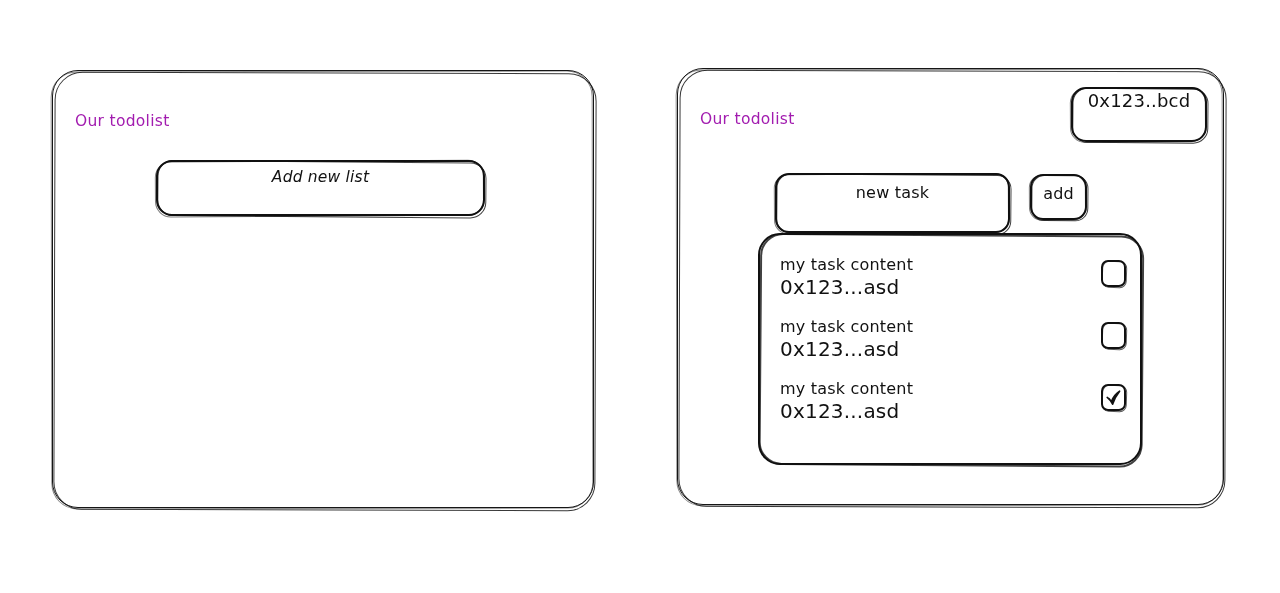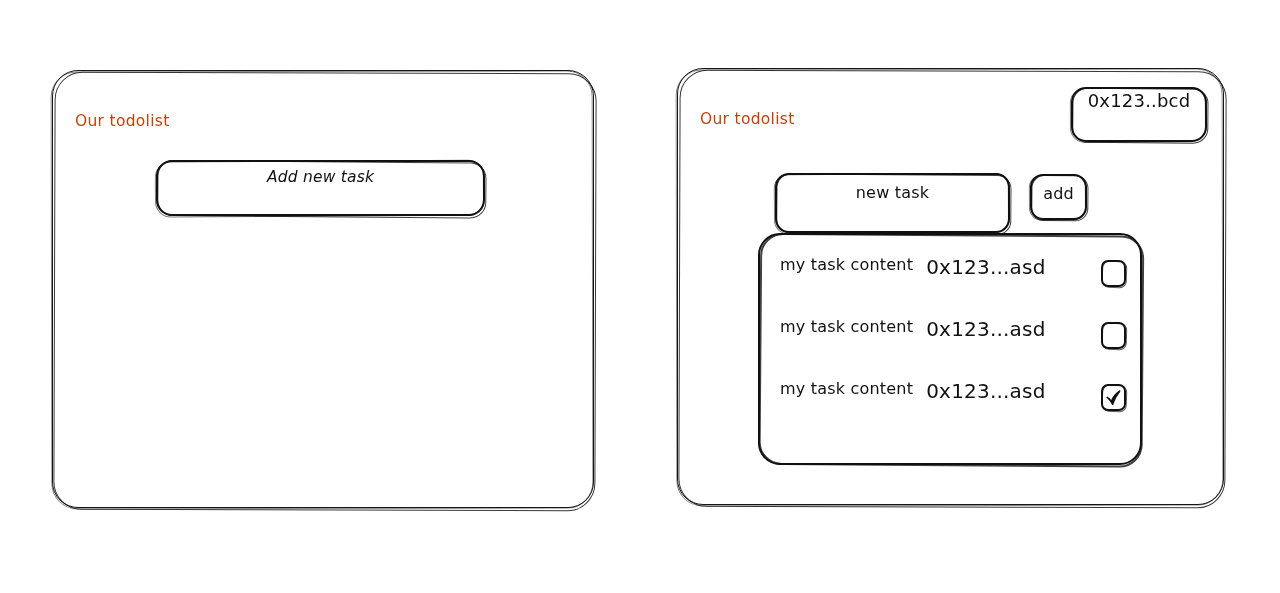--- a/index.html
+++ b/index.html
@@ -72,21 +72,21 @@
     color: #111;
     white-space: pre-line;
     line-height: 1.12;
     letter-spacing: .2px;
   }
 
   
   .panel-title {
     position: absolute;
     font-size: 15.5px;
-    color: #c2410c;
+    color: #a21caf;
     letter-spacing: .3px;
     white-space: nowrap;
   }
 
   
   #panel-left { left: 52px; top: 70px; width: 542px; height: 438px; }
 
   #connect-wallet-button { left: 390px; top: 20px; width: 137px; height: 56px; }
   #connect-wallet-button .edge  { border-radius: 15px; }
   #connect-wallet-button .hand-label {
@@ -141,23 +141,22 @@
   .task-row {
     position: relative;
     display: flex;
     align-items: flex-start;
     justify-content: space-between;
     padding: 0 16px 0 22px;
     height: 62px;
   }
   .task-text {
     display: flex;
-    flex-direction: row;
+    flex-direction: column;
     line-height: 1.26;
-    gap: 13px;
   }
   .task-content {
     font-size: 16px;
     color: #111;
     letter-spacing: .2px;
     white-space: nowrap;
   }
   .task-owner {
     font-size: 20px;
     color: #111;
@@ -202,21 +201,21 @@
   <div class="sketch-box ghost2"></div>
   <div class="sketch-box"></div>
 
   <div class="panel-title" style="left:23px; top:42px;">Our todolist</div>
 
 
   <div class="hand" id="add-new-list-button">
     <div class="edge"></div>
     <div class="edge e2"></div>
     <div class="edge e3"></div>
-    <div class="hand-label">Add new task</div>
+    <div class="hand-label">Add new list</div>
   </div>
 </div>
 
 <div class="panel" id="panel-right">
   <div class="sketch-box ghost"></div>
   <div class="sketch-box ghost2"></div>
   <div class="sketch-box"></div>
 
   <div class="panel-title" style="left:23px; top:42px;">Our todolist</div>
 

